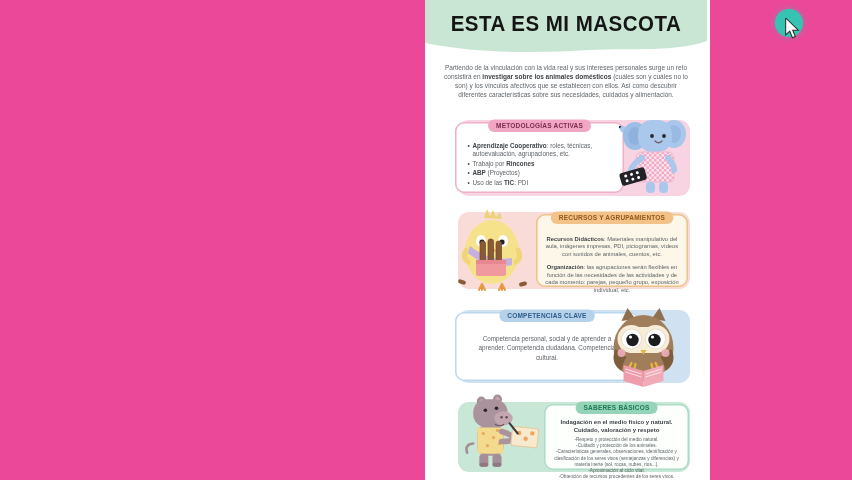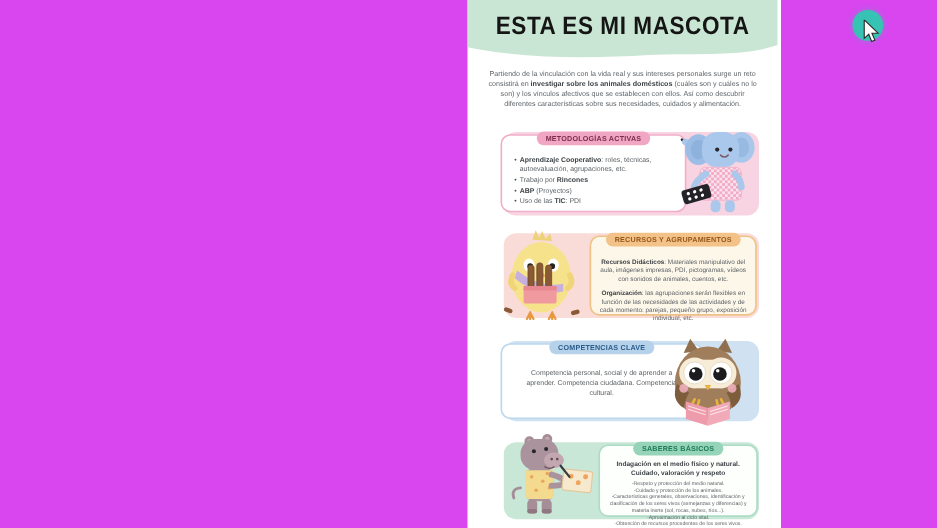--- a/index.html
+++ b/index.html
@@ -1,16 +1,16 @@
 <!DOCTYPE html>
 <html><head>
 <meta charset="utf-8">
 <style>
   html,body{margin:0;padding:0;background:#0f1418;}
-  .stage{position:relative;width:852px;height:480px;background:#d946ef;overflow:hidden;
+  .stage{position:relative;width:852px;height:480px;background:#ec4899;overflow:hidden;
          font-family:"Liberation Sans",sans-serif;}
   .doc-outer{position:absolute;left:425px;top:0;width:285px;height:480px;background:#ffffff;overflow:hidden;}
   .doc{position:absolute;left:0;top:0;width:570px;height:960px;transform:scale(0.5);transform-origin:0 0;}
 
   
   .header-blob{position:absolute;left:0;top:0;width:564px;height:114px;}
   .header-blob svg{position:absolute;left:0;top:0;width:100%;height:100%;}
   .page-title{position:absolute;left:0;top:24px;width:564px;margin:0;text-align:center;
     font-size:41px;font-weight:900;letter-spacing:1px;color:#151515;transform:scaleY(1.12);}
 

